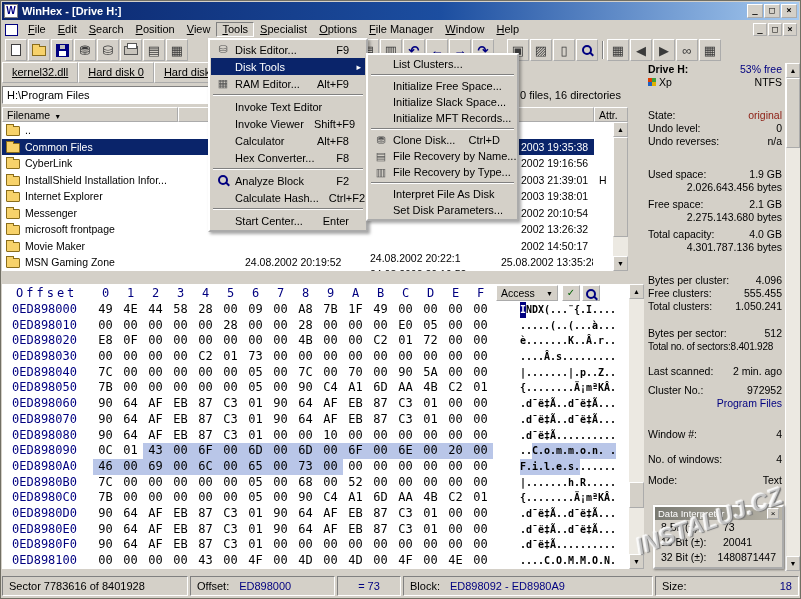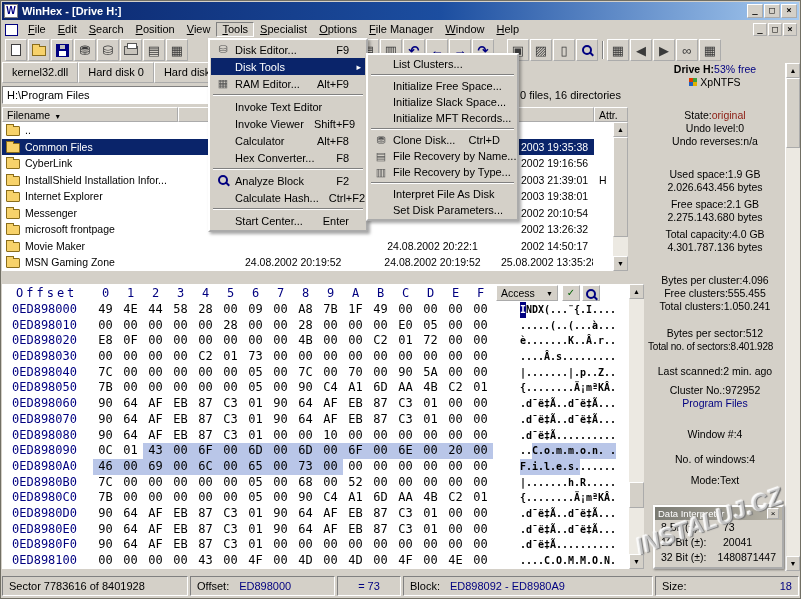--- a/index.html
+++ b/index.html
@@ -28,21 +28,21 @@
 
   
   .toolbar { position:absolute; left:1px; top:37px; right:1px; height:24px; display:flex; align-items:center; padding-left:3px; }
   .tbtn { width:22px; height:22px; border:1px outset #fff; background:#d4d0c8; display:flex;
     align-items:center; justify-content:center; margin-right:1px; font-size:13px; color:#3a3a3a; flex:0 0 auto; }
   .tbtn .nav { color:#000080; font-weight:bold; }
   .tsep { width:2px; height:18px; border-left:1px solid #808080; border-right:1px solid #fff; margin:0 3px; flex:0 0 auto; }
   .tspacer { flex:0 0 auto; }
 
   
-  .tabrow { position:absolute; left:1px; top:61px; height:27px; display:flex; }
+  .tabrow { position:absolute; left:1px; top:61px; height:27px; display:flex;text-decoration:underline; }
   .tab { height:21px; border:1px outset #fff; background:#d4d0c8; padding:3px 9px 0; white-space:nowrap; }
 
   
   .pathfield { position:absolute; left:1px; top:85px; width:437px; height:18px; background:#fff;
     border:1px solid; border-color:#808080 #fff #fff #808080; padding:2px 4px; white-space:nowrap; }
   .filecount { position:absolute; left:519px; top:88px; width:125px; white-space:nowrap; }
 
   
   .fbheader { position:absolute; left:1px; top:106px; height:15px; width:626px; }
   .hbtn { position:absolute; top:0; height:15px; border:1px outset #fff; background:#d4d0c8;
@@ -55,21 +55,21 @@
   
   .filelist { position:absolute; left:1px; top:121px; width:610px; height:149px; background:#fff; overflow:hidden; }
   .frow { position:relative; height:16.5px; font-size:10.5px; }
   .frow.sel { background:linear-gradient(90deg,#0a246a 0,#0a246a 592px,#fff 592px); color:#fff; }
   .ficon { position:absolute; left:4px; top:4px; width:14px; height:10px; background:#f7d26a;
     border:1px solid #8a6d1a; border-radius:1px; }
   .ficon::before { content:""; position:absolute; left:-1px; top:-3px; width:6px; height:2px;
     background:#f7d26a; border:1px solid #8a6d1a; border-bottom:none; }
   .fname { position:absolute; left:23px; top:2px; width:152px; white-space:nowrap; overflow:hidden; }
   .fcre  { position:absolute; left:243px; top:2px; width:120px; white-space:nowrap; overflow:hidden; }
-  .fmod  { position:absolute; left:368px; top:2px; width:125px; white-space:nowrap; overflow:hidden;text-align:center; }
+  .fmod  { position:absolute; left:368px; top:14px; width:125px; white-space:nowrap; overflow:hidden; }
   .facc  { position:absolute; left:499px; top:2px; width:92px;  white-space:nowrap; overflow:hidden; }
   .facc.frag { left:519px; width:73px; }
   .fattr { position:absolute; left:597px; top:2px; }
 
   
   .vscroll { position:absolute; background:#ece9e2; border-left:1px solid #fff; }
   #fb-scroll { left:611px; top:121px; width:16px; height:149px; }
   #hex-scroll { left:627px; top:283px; width:16px; height:285px; }
   #panel-scroll { left:784px; top:62px; width:15px; height:508px; }
   .sbtn { position:absolute; left:0; width:100%; height:15px; background:#d4d0c8; border:1px outset #fff;
@@ -95,21 +95,21 @@
   .hoff { position:absolute; left:10px; color:#000080; }
   .hbyte { position:absolute; top:0; width:25px; text-align:center; }
   .hbyte.sel { background:#b9c6e8; }
   .hascii { position:absolute; left:518px; top:0;font-weight:bold; }
   .hach { display:inline-block; width:6px; font-size:10px; white-space:pre; overflow:hidden; vertical-align:top; }
   .hach.sel { background:#b9c6e8; }
   .hach.cursor { background:#000080; color:#fff; }
 
   
   #infopanel { position:absolute; left:645px; top:62px; width:138px; height:508px; font-size:10.5px; }
-  .irow { display:flex; justify-content:center; padding:0 2px; height:13px; line-height:13px;
+  .irow { display:flex; justify-content:space-between; padding:0 2px; height:13px; line-height:13px;
     white-space:nowrap; overflow:hidden; }
   .irow.tight { display:block; font-size:10px; letter-spacing:-0.2px; }
   .lab.b { font-weight:bold; }
   .val.blue { color:#000080; }
   .val.red { color:#8b1a10; }
   .winlogo { display:inline-block; width:8px; height:8px; margin-right:3px;
     background:linear-gradient(90deg,#e03c00 50%,#3ca03c 50%) 0 0/8px 4px no-repeat,
                linear-gradient(90deg,#2060c0 50%,#e0b000 50%) 0 4px/8px 4px no-repeat; }
 
   

